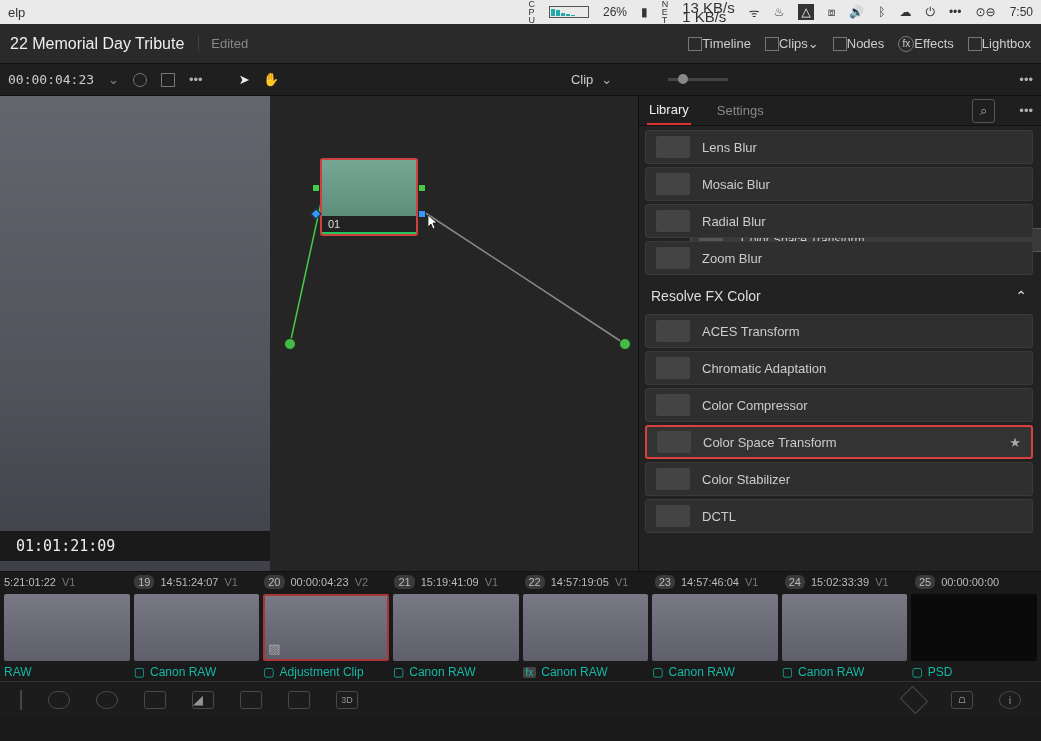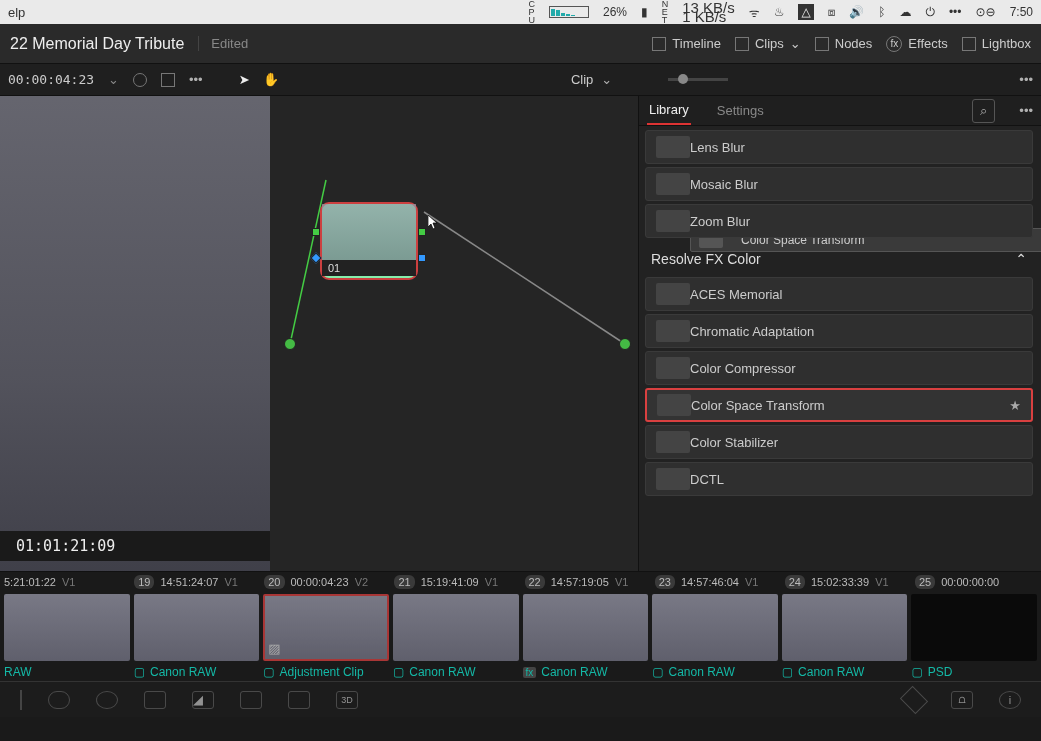--- a/index.html
+++ b/index.html
@@ -6,45 +6,45 @@
 body { background: #1a1a1a; color: #b0b0b0; width: 1041px; height: 741px; overflow: hidden; font-size: 13px; }
 .menubar { height: 24px; background: #eaeaea; display: flex; align-items: center; padding: 0 8px; color: #333; justify-content: space-between; }
 .menubar-left { display: flex; gap: 10px; align-items: center; }
 .menubar-right { display: flex; gap: 14px; align-items: center; font-size: 12px; }
 .menubar-right .bars { width: 40px; height: 12px; border: 1px solid #555; display: flex; align-items: flex-end; gap: 1px; padding: 1px; }
 .menubar-right .bars div { width: 4px; background: #2aa; }
 .title-row { height: 40px; background: #2a2a2a; display: flex; align-items: center; padding: 0 10px; color: #ddd; gap: 14px; border-bottom: 1px solid #111; }
 .title-row .title { font-size: 16px; font-weight: 500; color: #eee; }
 .title-row .edited { color: #888; border-left: 1px solid #444; padding-left: 12px; }
 .title-row .spacer { flex: 1; }
-.title-row .btn { display: flex; align-items: center; gap: 6px; color: #ccc; cursor: pointer; }
+.title-row .btn { display: flex; align-items: center; color: #ccc; cursor: pointer; }
 .toolbar-row { height: 32px; background: #1f1f1f; display: flex; align-items: center; padding: 0 8px; gap: 14px; border-bottom: 1px solid #111; }
 .toolbar-row .tc { color: #ccc; font-family: monospace; font-size: 13px; }
 .toolbar-row .caret { color: #888; }
 .main { display: flex; height: 475px; }
 .viewer { width: 270px; background: #111; display: flex; flex-direction: column; }
 .viewer-img { flex: 1; background: linear-gradient(180deg,#aab 0%,#889 60%,#667 100%); opacity: 0.55; }
 .viewer-tc { padding: 8px 16px; color: #eee; font-size: 15px; font-weight: 500; font-family: monospace; background: #1a1a1a; }
 .nodes { flex: 1; position: relative; background: #252525; }
-.node { position: absolute; left: 320px; top: 62px; width: 98px; height: 78px; border: 2px solid #cc4040; border-radius: 9px; background: #86efac; margin-top: 44px; }
+.node { position: absolute; left: 320px; top: 62px; width: 98px; height: 78px; border: 2px solid #cc4040; border-radius: 3px; background: #22c55e; }
 .node-thumb { height: 56px; background: linear-gradient(180deg,#99a 0%,#778 100%); opacity:0.7;}
 .node-label { background: #222; color: #ddd; font-size: 11px; padding: 2px 6px; }
 .node-handle { position: absolute; width: 8px; height: 8px; background: #4c4; border:1px solid #222; }
 .tooltip-bar { position: absolute; left: 420px; top: 132px; width: 365px; height: 24px; background: #3a3a3a; border: 1px solid #555; color: #ccc; font-size: 12px; display: flex; align-items: center; padding: 0 10px 0 50px; border-radius: 2px;}
 .dot { position: absolute; width: 12px; height: 12px; background: #4b4; border-radius: 50%; border: 1px solid #222;}
 .cursor-arrow { position: absolute; left: 427px; top: 119px; width: 12px; height: 16px; }
 .lib { width: 403px; background: #222; display: flex; flex-direction: column; border-left: 1px solid #111; }
 .lib-tabs { display: flex; align-items: center; height: 30px; padding: 0 8px; gap: 24px; border-bottom: 1px solid #111; background: #1f1f1f;}
 .lib-tabs .tab { color: #888; padding: 6px 2px; cursor: pointer; }
 .lib-tabs .tab.active { color: #eee; border-bottom: 2px solid #d33; }
 .lib-tabs .spacer { flex: 1; }
 .lib-scroll { flex: 1; overflow-y: auto; padding: 4px 8px 4px 6px; position: relative;}
 .lib-scroll::-webkit-scrollbar { width: 6px; }
 .lib-scroll::-webkit-scrollbar-thumb { background: #555; border-radius: 3px; }
-.fx-item { height: 34px; background: #2f2f2f; border: 1px solid #3a3a3a; border-radius: 3px; margin-bottom: 3px; display: flex; align-items: center; gap: 0; padding: 0 10px; color: #ccc; font-size: 13px; cursor: pointer;}
+.fx-item { height: 34px; background: #2f2f2f; border: 1px solid #3a3a3a; border-radius: 3px; margin-bottom: 3px; display: flex; align-items: center; gap: 12px; padding: 0 10px; color: #ccc; font-size: 13px; cursor: pointer;}
 .fx-item .fx-icon { width: 34px; height: 22px; background: #444; border-radius: 2px; display:flex;align-items:center;justify-content:center;}
 .fx-item.sel { border: 2px solid #d94040; background: #333; }
 .fx-item.sel .star { margin-left: auto; color: #aaa; }
 .fx-cat { color: #ddd; font-size: 14px; font-weight: 500; padding: 10px 6px; display:flex; justify-content:space-between;}
 .strip { height: 110px; background: #1a1a1a; border-top: 1px solid #111; overflow-x: hidden; }
 .strip-row { display: flex; height: 20px; align-items: center; font-size: 11px; color: #bbb; font-family: monospace;}
 .strip-cell-top { display: flex; align-items: center; gap: 6px; padding: 0 4px; white-space: nowrap;}
 .strip-cell-top .n { background: #3a3a3a; padding: 1px 4px; border-radius: 6px; }
 .strip-thumbs { display: flex; height: 70px; gap: 4px; padding: 2px 4px; }
 .thumb { width: 130px; height: 67px; background: linear-gradient(180deg,#99a 0%,#778 100%); border-radius: 2px; opacity: 0.75; position: relative;}
@@ -181,29 +181,33 @@
         <div class="fx-item">
           <div class="fx-icon"></div>
           <span>Lens Blur</span>
         </div>
         <div class="fx-item">
           <div class="fx-icon"></div>
           <span>Mosaic Blur</span>
         </div>
         <div class="fx-item">
           <div class="fx-icon"></div>
+          <span>Radial Blur</span>
+        </div>
+        <div class="fx-item">
+          <div class="fx-icon"></div>
           <span>Zoom Blur</span>
         </div>
         <div class="fx-cat">
           <span>Resolve FX Color</span>
           <span>⌃</span>
         </div>
         <div class="fx-item">
           <div class="fx-icon"></div>
-          <span>ACES Memorial</span>
+          <span>ACES Transform</span>
         </div>
         <div class="fx-item">
           <div class="fx-icon"></div>
           <span>Chromatic Adaptation</span>
         </div>
         <div class="fx-item">
           <div class="fx-icon"></div>
           <span>Color Compressor</span>
         </div>
         <div class="fx-item sel">

